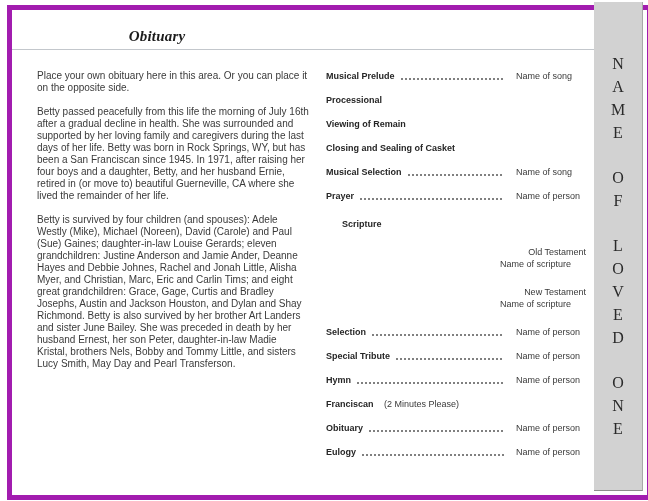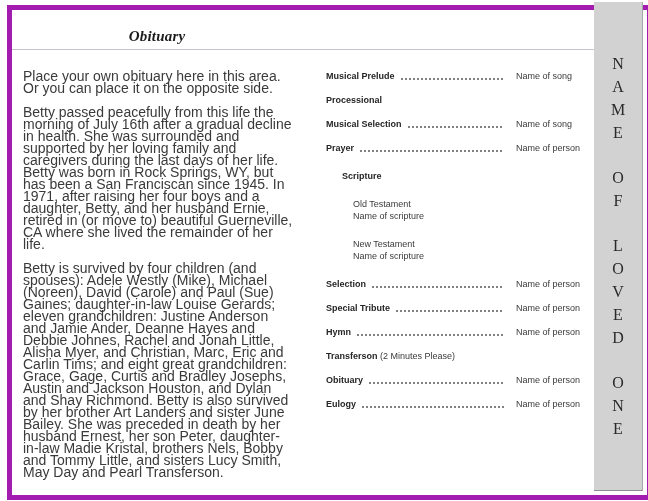--- a/index.html
+++ b/index.html
@@ -13,35 +13,35 @@
   }
   .header{
     position:absolute;top:18px;text-align:center;
     font-family:"Liberation Serif",serif;font-weight:bold;font-style:italic;
     font-size:15px;color:#1c1c1c;letter-spacing:.2px;
   }
   .header.left{left:0;width:290px;}
   .header.right{left:290px;width:300px;}
   .rule{position:absolute;left:0;top:39px;width:586px;height:0;border-top:1px solid #c3c7cc;}
   .col-left{
-    position:absolute;left:11px;top:60px;width:272px;
-    font-size:14px;line-height:12px;color:#3a3a3a;
+    position:absolute;left:25px;top:60px;width:272px;
+    font-size:10px;line-height:12px;color:#3a3a3a;
   }
   .col-left p{margin:0 0 12px 0;}
   .col-right{
     position:absolute;left:314px;top:60px;width:276px;
     font-size:9px;line-height:12px;color:#3a3a3a;
   }
-  .svc-row{display:flex;align-items:flex-start;margin:0 0 12px 0;}
+  .svc-row{display:flex;align-items:flex-end;margin:0 0 12px 0;}
   .svc-group{margin:0 0 12px 0;}
   .svc-group .svc-row{margin:16px;}
   .svc-row.sub{padding-left:11px;flex-direction:column;}
   .svc-label{font-weight:bold;color:#262626;white-space:nowrap;}
   .svc-row.sub .svc-label{font-weight:normal;color:#3a3a3a;}
-  .svc-suffix{font-weight:normal;white-space:nowrap;}
+  .svc-suffix{font-weight:normal;white-space:nowrap;padding-left:8px;}
   .leader{
     flex:1;height:12px;align-self:flex-end;margin:0 12px 0 6px;
     background-image:radial-gradient(circle at 1px 1px,#808080 0.8px,rgba(0,0,0,0) 1px);
     background-size:4px 2px;background-repeat:repeat-x;background-position:0 8px;
   }
   .svc-value{flex:none;width:86px;white-space:nowrap;}
   .sidebar{
     position:absolute;left:594px;top:2px;width:48px;height:488px;
     background:#d2d2d2;border-right:1px solid #a8a8a8;border-bottom:1px solid #8d8d8d;
     display:flex;align-items:center;justify-content:center;
@@ -66,20 +66,26 @@
         <p>Betty is survived by four children (and spouses): Adele Westly (Mike), Michael (Noreen), David (Carole) and Paul (Sue) Gaines;  daughter-in-law Louise Gerards;  eleven grandchildren: Justine Anderson and Jamie Ander, Deanne Hayes and Debbie Johnes, Rachel and Jonah Little, Alisha Myer, and Christian, Marc, Eric and Carlin Tims;  and eight great grandchildren: Grace, Gage, Curtis and Bradley Josephs, Austin and Jackson Houston, and Dylan and Shay Richmond.  Betty is also survived by her brother Art Landers and sister June Bailey.  She was preceded in death by her husband Ernest, her son Peter, daughter-in-law Madie Kristal, brothers Nels, Bobby and Tommy Little, and sisters Lucy Smith, May Day and Pearl Transferson.</p>
       </div>
     <div class="col-right">
         <div class="svc-row">
           <span class="svc-label">Musical Prelude</span>
           <span class="leader"></span>
           <span class="svc-value">Name of song</span>
         </div>
         <div class="svc-row">
           <span class="svc-label">Processional</span>
+        </div>
+        <div class="svc-row">
+          <span class="svc-label">Viewing of Remain</span>
+        </div>
+        <div class="svc-row">
+          <span class="svc-label">Closing and Sealing of Casket</span>
         </div>
         <div class="svc-row">
           <span class="svc-label">Musical Selection</span>
           <span class="leader"></span>
           <span class="svc-value">Name of song</span>
         </div>
         <div class="svc-row">
           <span class="svc-label">Prayer</span>
           <span class="leader"></span>
           <span class="svc-value">Name of person</span>
@@ -108,21 +114,21 @@
           <span class="svc-label">Special Tribute</span>
           <span class="leader"></span>
           <span class="svc-value">Name of person</span>
         </div>
         <div class="svc-row">
           <span class="svc-label">Hymn</span>
           <span class="leader"></span>
           <span class="svc-value">Name of person</span>
         </div>
         <div class="svc-row">
-          <span class="svc-label">Transferson</span>
+          <span class="svc-label">Franciscan</span>
           <span class="svc-suffix">&nbsp;(2 Minutes Please)</span>
         </div>
         <div class="svc-row">
           <span class="svc-label">Obituary</span>
           <span class="leader"></span>
           <span class="svc-value">Name of person</span>
         </div>
         <div class="svc-row">
           <span class="svc-label">Eulogy</span>
           <span class="leader"></span>

